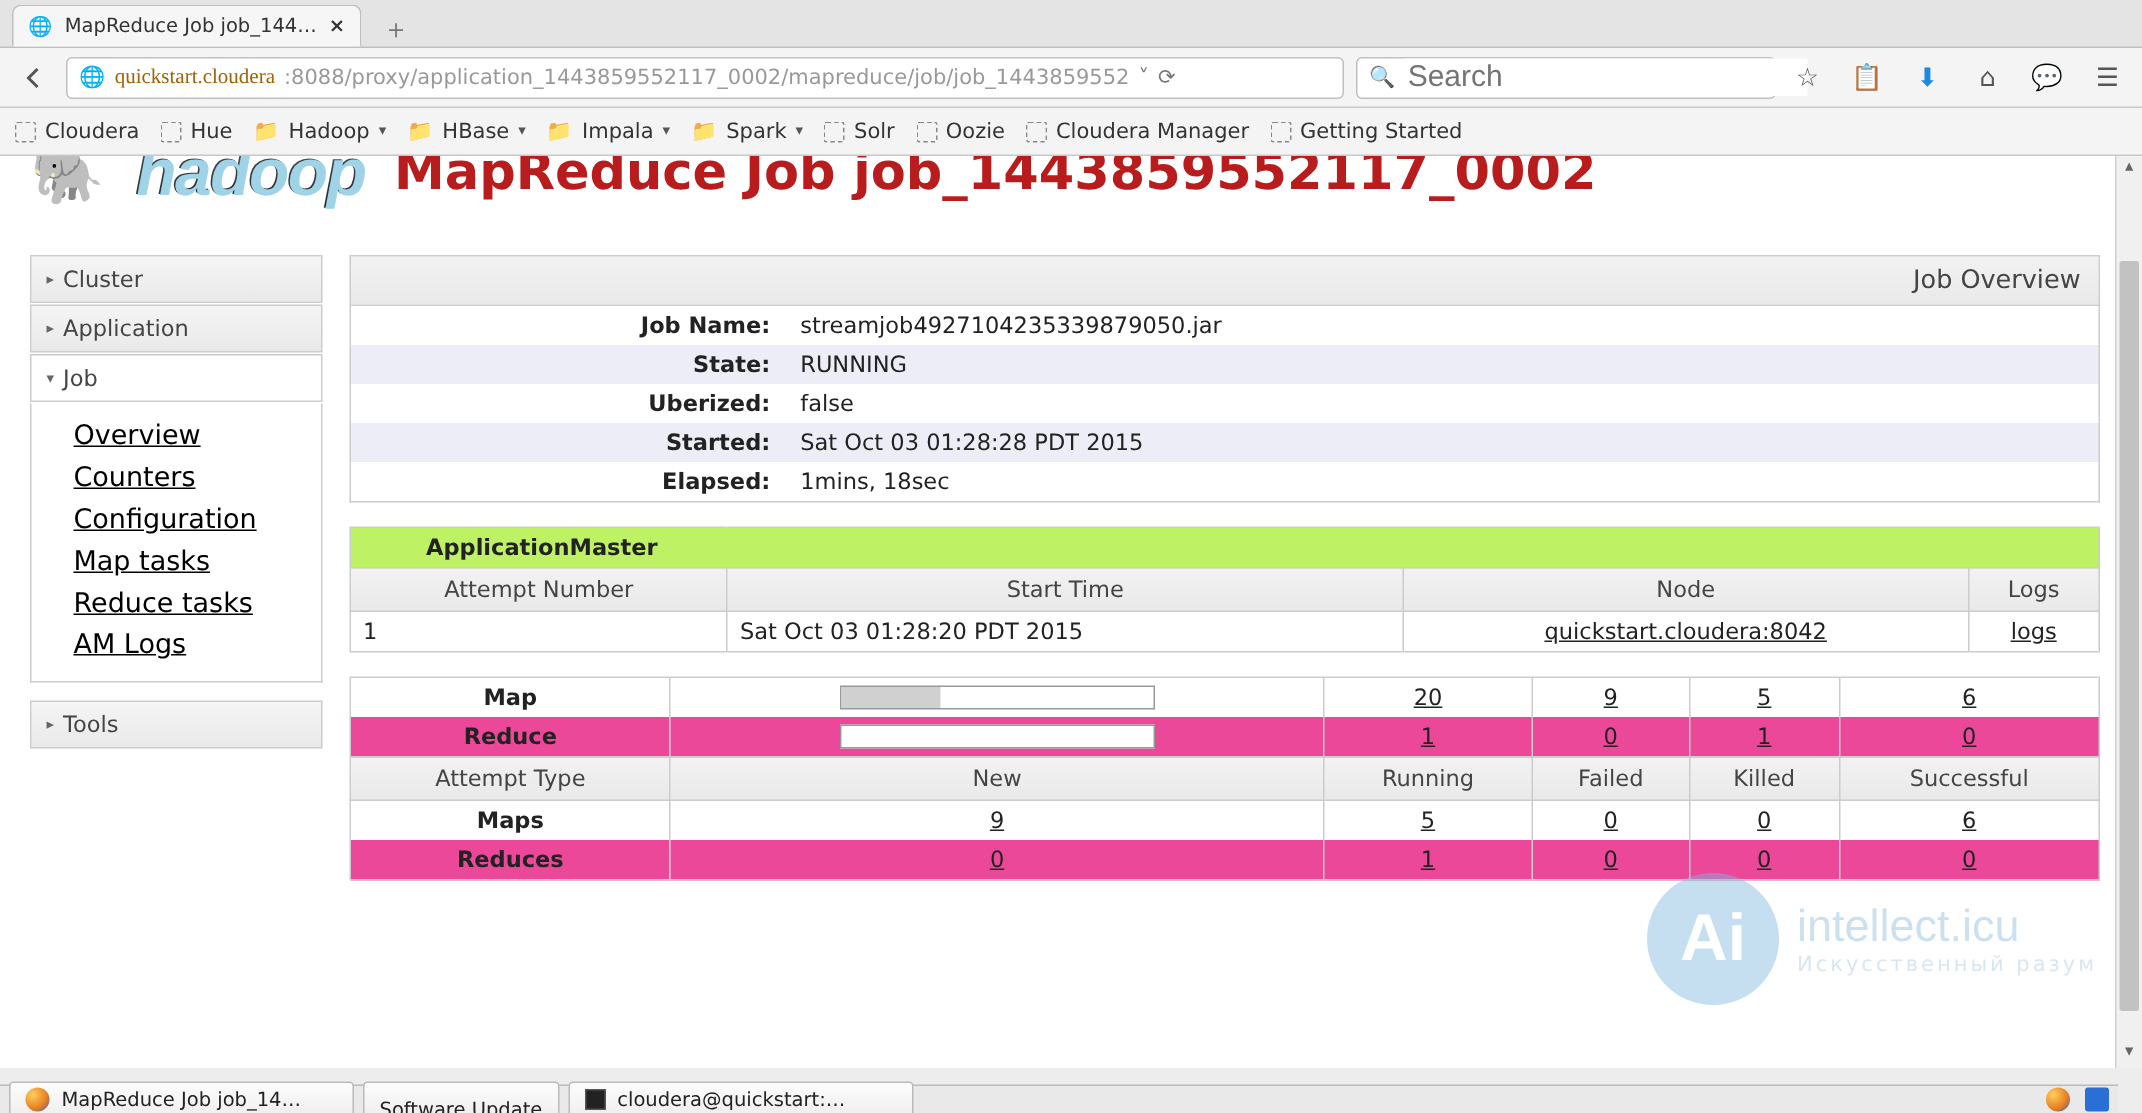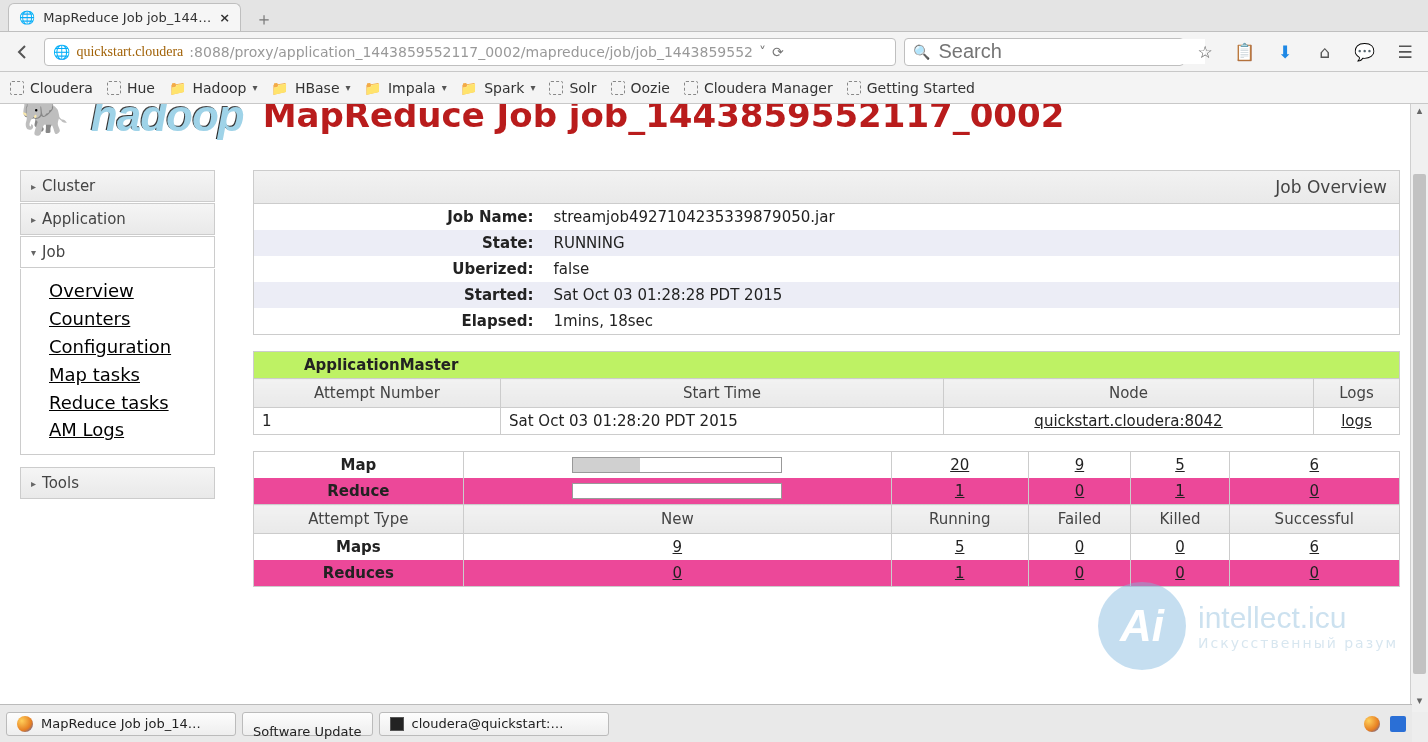--- a/index.html
+++ b/index.html
@@ -37,42 +37,42 @@
     background: linear-gradient(#555,#222); -webkit-background-clip:text; color:transparent;
     text-shadow: 1px 1px 0 #9fd3e8; }
   .page-title { font-size:34px; font-weight:bold; color:#b91c1c; white-space:nowrap; }
   .columns { display:flex; gap:18px; margin-top:30px; }
   .sidebar { width:195px; }
   .sb-sec { border:1px solid #ccc; background:linear-gradient(#f5f5f5,#e9e9e9); padding:6px 10px; font-size:15px; color:#444; display:flex; align-items:center; gap:6px; cursor:pointer; margin-bottom:1px; }
   .sb-sec.active { background:#fff; }
   .tri { font-size:10px; color:#666; }
   .sb-links { border:1px solid #ccc; border-top:none; padding:8px 10px 10px 28px; background:#fff; }
   .sb-links a { display:block; color:#000000; text-decoration:underline; font-size:18px; line-height:1.55; }
-  .main { flex:1;margin-left:20px; }
+  .main { flex:1; }
   .panel-head { border:1px solid #ccc; background:linear-gradient(#f2f2f2,#e9e9e9); text-align:right; padding:6px 12px; font-size:17px; color:#444; }
   .kv-table { width:100%; border:1px solid #ccc; border-top:none; border-collapse:collapse; }
   .kv-table tr:nth-child(even) td { background:#ecedf6; }
   .kv-table td { padding:4px 10px; font-size:15px; }
   .kv-table td.k { width:290px; text-align:right; font-weight:bold; }
   .grid { width:100%; border:1px solid #ccc; border-collapse:collapse; margin-top:16px; }
   .grid th { background:linear-gradient(#f2f2f2,#e9e9e9); font-weight:normal; color:#444; font-size:15px; padding:5px; border:1px solid #ccc; }
   .grid td { font-size:15px; padding:4px 8px; text-align:center; border-left:1px solid #ccc; border-right:1px solid #ccc; }
   .grid .section-title td { text-align:left; padding-left:50px; font-weight:bold; background:#bef264; }
   .grid tbody tr.alt td { background:#ec4899; }
   .ul { text-decoration:underline; color:#222; cursor:pointer; }
   .rowlabel { font-weight:bold; text-align:center; }
   .progress { width:210px; height:16px; border:1px solid #999; background:#fff; margin:0 auto; position:relative; }
   .progress .fill { position:absolute; inset:0; width:32%; background:#d0d0d0; }
   
   .wm { position:absolute; right:30px; bottom:42px; display:flex; align-items:center; gap:12px; opacity:.45; pointer-events:none; }
-  .wm-circle { width:88px; height:88px; border-radius:50%; background:#7fb8e0; display:flex; align-items:center; justify-content:center; color:#fff; font-size:44px; font-weight:bold; font-family:Arial;font-style:italic; }
+  .wm-circle { width:88px; height:88px; border-radius:50%; background:#7fb8e0; display:flex; align-items:center; justify-content:center; color:#fff; font-size:44px; font-weight:bold; font-family:Arial; }
   .wm-txt { color:#8fbedd; font-size:30px; font-family:Arial; }
   .wm-sub { color:#a8c8dd; font-size:14px; letter-spacing:2px; }
   
-  .taskbar { position:absolute; left:0; right:16px; bottom:0; height:38px; background:#e9e9e9; border-top:1px solid #bbb; display:flex; align-items:center; gap:6px; padding:0 6px; font-size:13px; }
+  .taskbar { position:absolute; left:0; right:16px; bottom:0; height:19px; background:#e9e9e9; border-top:1px solid #bbb; display:flex; align-items:center; gap:6px; padding:0 6px; font-size:13px; }
   .task-btn { display:flex; align-items:center; gap:8px; border:1px solid #bbb; background:linear-gradient(#fdfdfd,#eee); border-radius:3px; padding:3px 10px; height:24px; min-width:230px; cursor:pointer; }
   .task-btn.narrow { min-width:auto;flex-direction:column; }
   .tray { margin-left:auto; display:flex; gap:10px; align-items:center; }
   .ff-dot { width:16px; height:16px; border-radius:50%; background:radial-gradient(circle at 30% 30%, #ffcf5a, #e67e22 60%, #2a5bd7); }
   .term-ico { width:14px; height:14px; background:#222; border:1px solid #555; }
   .sq { width:16px; height:16px; background:#2a6fd6; border-radius:2px; }
 </style>
 </head>
 <body>
 

